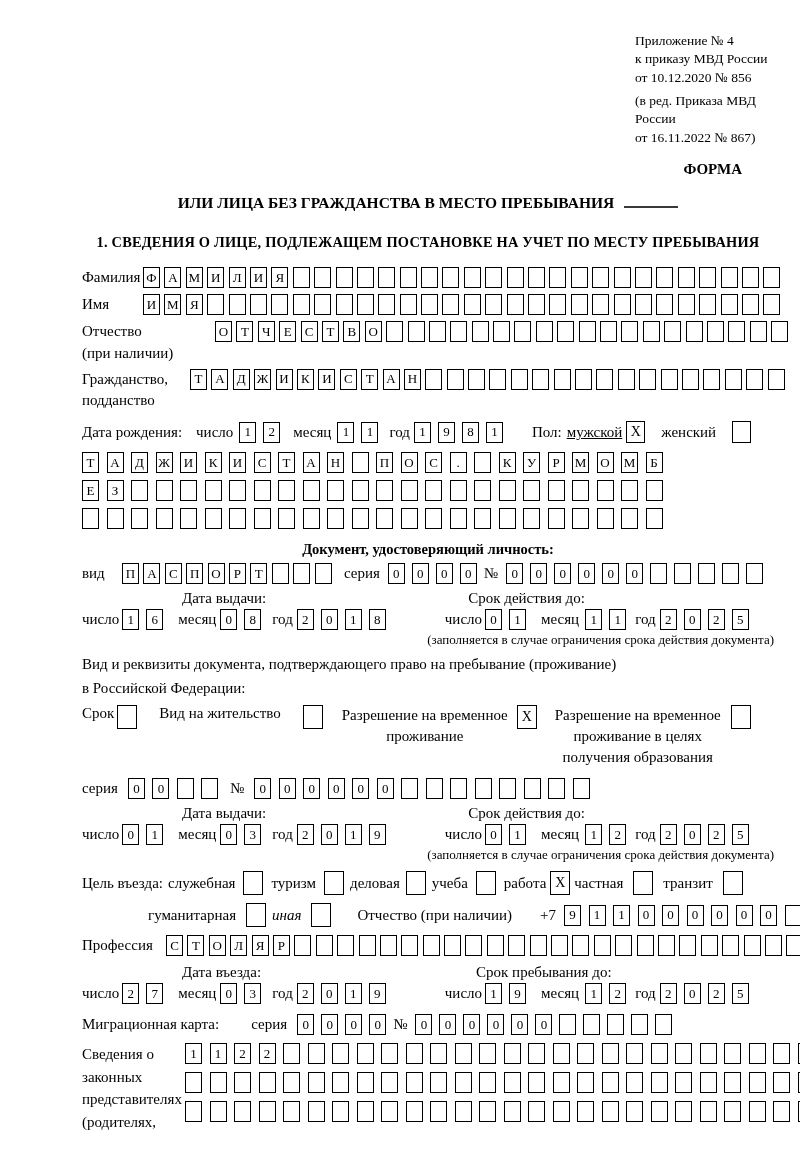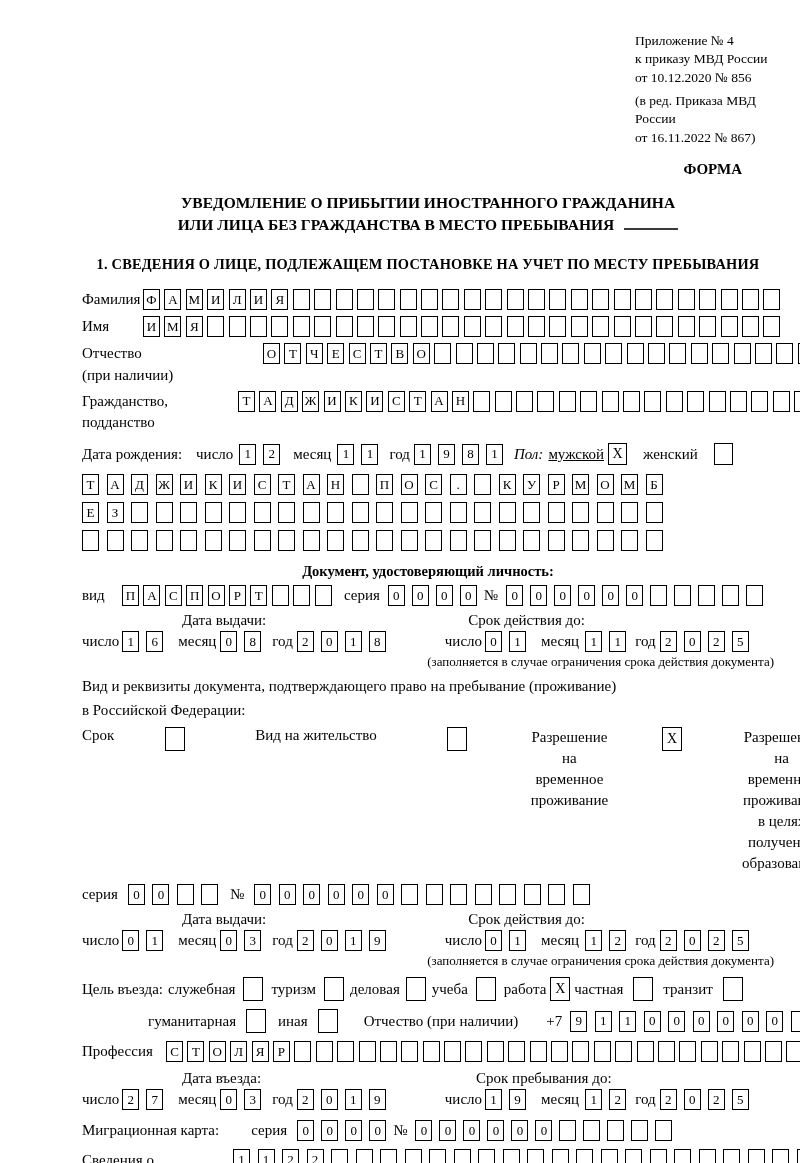--- a/index.html
+++ b/index.html
@@ -17,21 +17,21 @@
   .forma { text-align:right; font-weight:bold; font-size:15px; margin-top:14px; padding-right:32px; }
 
   
   .title { text-align:center; font-weight:bold; font-size:15.5px; line-height:1.42; margin-top:14px; }
   .blank-underline { display:inline-block; width:54px; height:4px; border-bottom:2.5px solid #3a3a3a; margin-left:10px; }
 
   .sec-heading { text-align:center; font-weight:bold; font-size:14.4px; margin-top:20px; letter-spacing:.2px; }
 
   
   .row { display:flex; align-items:center; margin-top:6px; }
-  .row.top { align-items:flex-start;gap:48px; }
+  .row.top { align-items:flex-start; }
   .lbl { flex:0 0 auto; }
   .lbl2 { line-height:1.45; flex:0 0 auto; }
 
   
   .cells { display:inline-flex; flex-wrap:nowrap; flex:0 0 auto; }
   .cell {
     flex:0 0 auto; width:17px; height:21px; border:1.5px solid #000;
     margin-right:4.4px; display:inline-flex; align-items:center; justify-content:center;
     font-size:13px; background:#fff;
   }
@@ -64,21 +64,20 @@
     <div>Приложение № 4</div>
     <div>к приказу МВД России</div>
     <div>от 10.12.2020 № 856</div>
     <div class="g2">(в ред. Приказа МВД России</div>
     <div>от 16.11.2022 № 867)</div>
   </div>
 
   <div class="forma">ФОРМА</div>
 
   <div class="title">
-    <div>УВЕДОМЛЕНИЕ О ПРИБЫТИИ ИНОСТРАННОГО ГРАЖДАНИНА</div>
     <div><span>ИЛИ ЛИЦА БЕЗ ГРАЖДАНСТВА В МЕСТО ПРЕБЫВАНИЯ</span><span class="blank-underline"></span></div>
   </div>
 
   <div class="sec-heading">1. СВЕДЕНИЯ О ЛИЦЕ, ПОДЛЕЖАЩЕМ ПОСТАНОВКЕ НА УЧЕТ ПО МЕСТУ ПРЕБЫВАНИЯ</div>
 
   <div class="row" style="margin-top:16px;">
     <span class="lbl" style="width:61px;">Фамилия</span>
     <span class="cells">
         <span class="cell">Ф</span>
         <span class="cell">А</span>
@@ -234,21 +233,21 @@
         <span class="cell">1</span>
         <span class="cell">1</span>
       </span>
     <span class="lbl" style="margin:0 4px 0 4px;">год</span>
     <span class="cells dt">
         <span class="cell">1</span>
         <span class="cell">9</span>
         <span class="cell">8</span>
         <span class="cell">1</span>
       </span>
-    <span class="lbl" style="margin-left:4px;font-style:italic;">Пол:</span>
+    <span class="lbl" style="margin-left:22px;">Пол:</span>
     <span class="lbl" style="margin-left:5px;text-decoration:underline;">мужской</span>
     <span class="chk sm" style="margin-left:4px;">X</span>
     <span class="lbl" style="margin-left:16px;">женский</span>
     <span class="chk sm" style="margin-left:16px;"></span>
   </div>
 
   <div class="row top" style="margin-top:9px;">
     <span>
       <div class="cells w">
           <span class="cell">Т</span>
@@ -513,21 +512,21 @@
     <span class="chk" style="margin-left:4px;">X</span>
     <span class="lbl" style="margin-left:4px;">частная</span>
     <span class="chk" style="margin-left:10px;"></span>
     <span class="lbl" style="margin-left:10px;">транзит</span>
     <span class="chk" style="margin-left:10px;"></span>
   </div>
 
   <div class="row" style="margin-top:8px;">
     <span class="lbl" style="margin-left:66px;">гуманитарная</span>
     <span class="chk" style="margin-left:10px;"></span>
-    <span class="lbl" style="margin-left:12px;">иная</span>
+    <span class="lbl" style="margin-left:6px;font-style:italic;">иная</span>
     <span class="chk" style="margin-left:10px;"></span>
     <span class="lbl" style="margin-left:26px;">Отчество (при наличии)</span>
     <span class="lbl" style="margin-left:28px; margin-right:8px;">+7</span>
     <span class="cells w">
         <span class="cell">9</span>
         <span class="cell">1</span>
         <span class="cell">1</span>
         <span class="cell">0</span>
         <span class="cell">0</span>
         <span class="cell">0</span>

